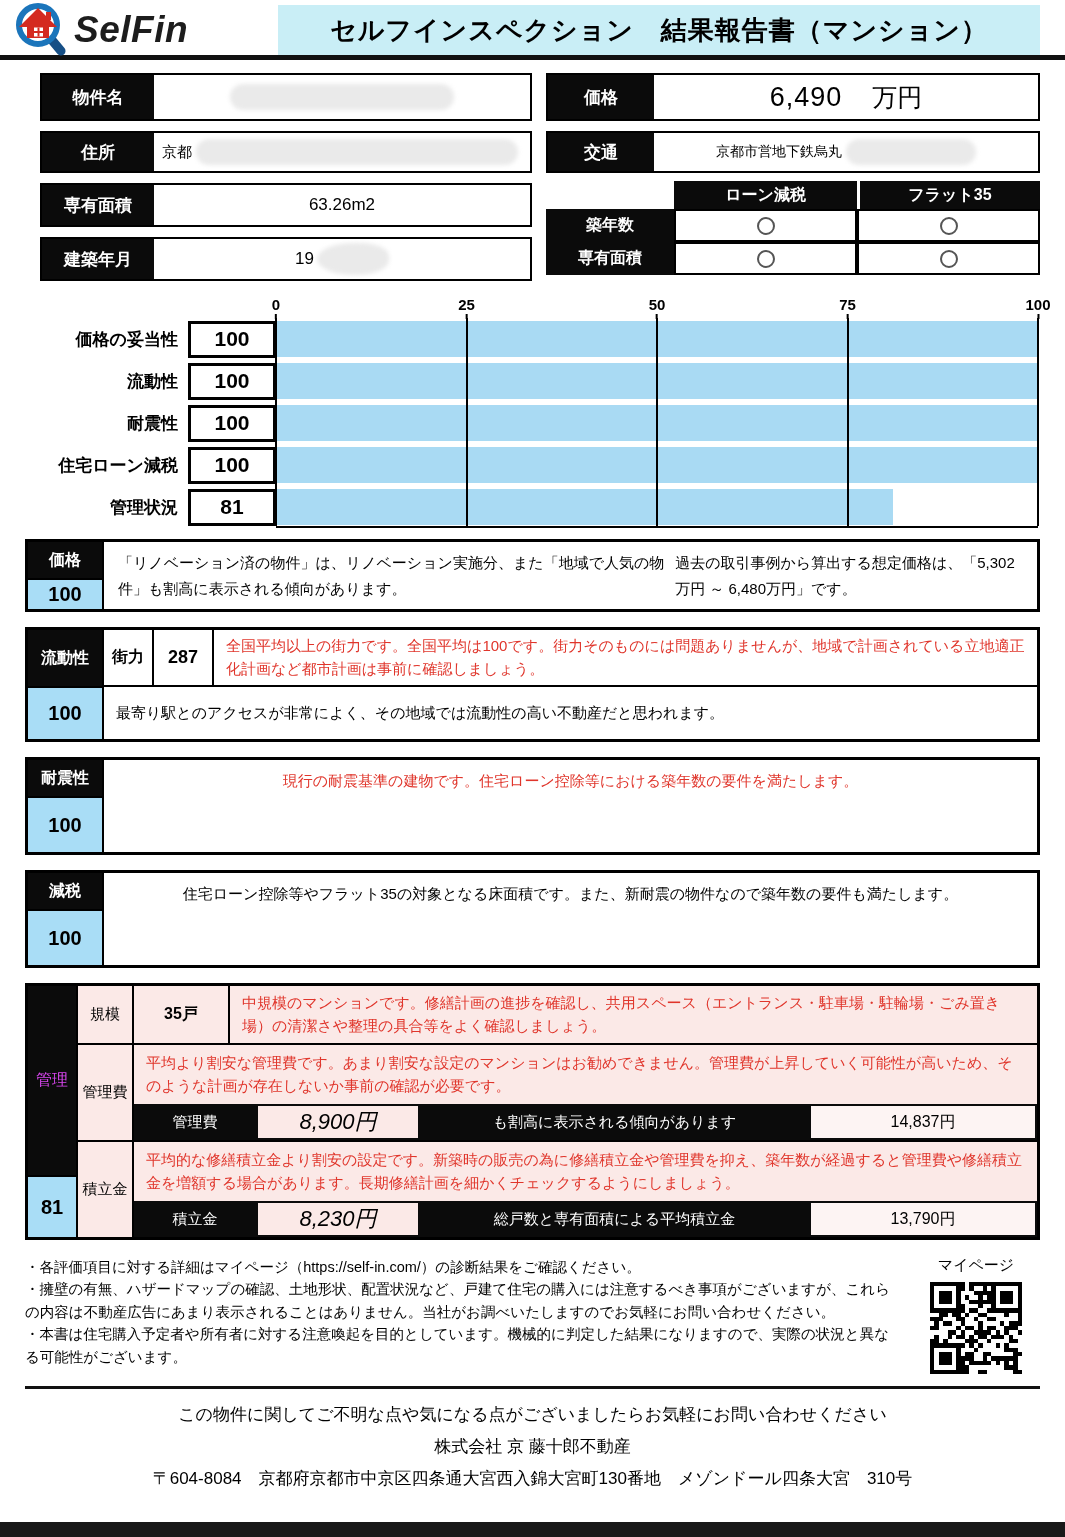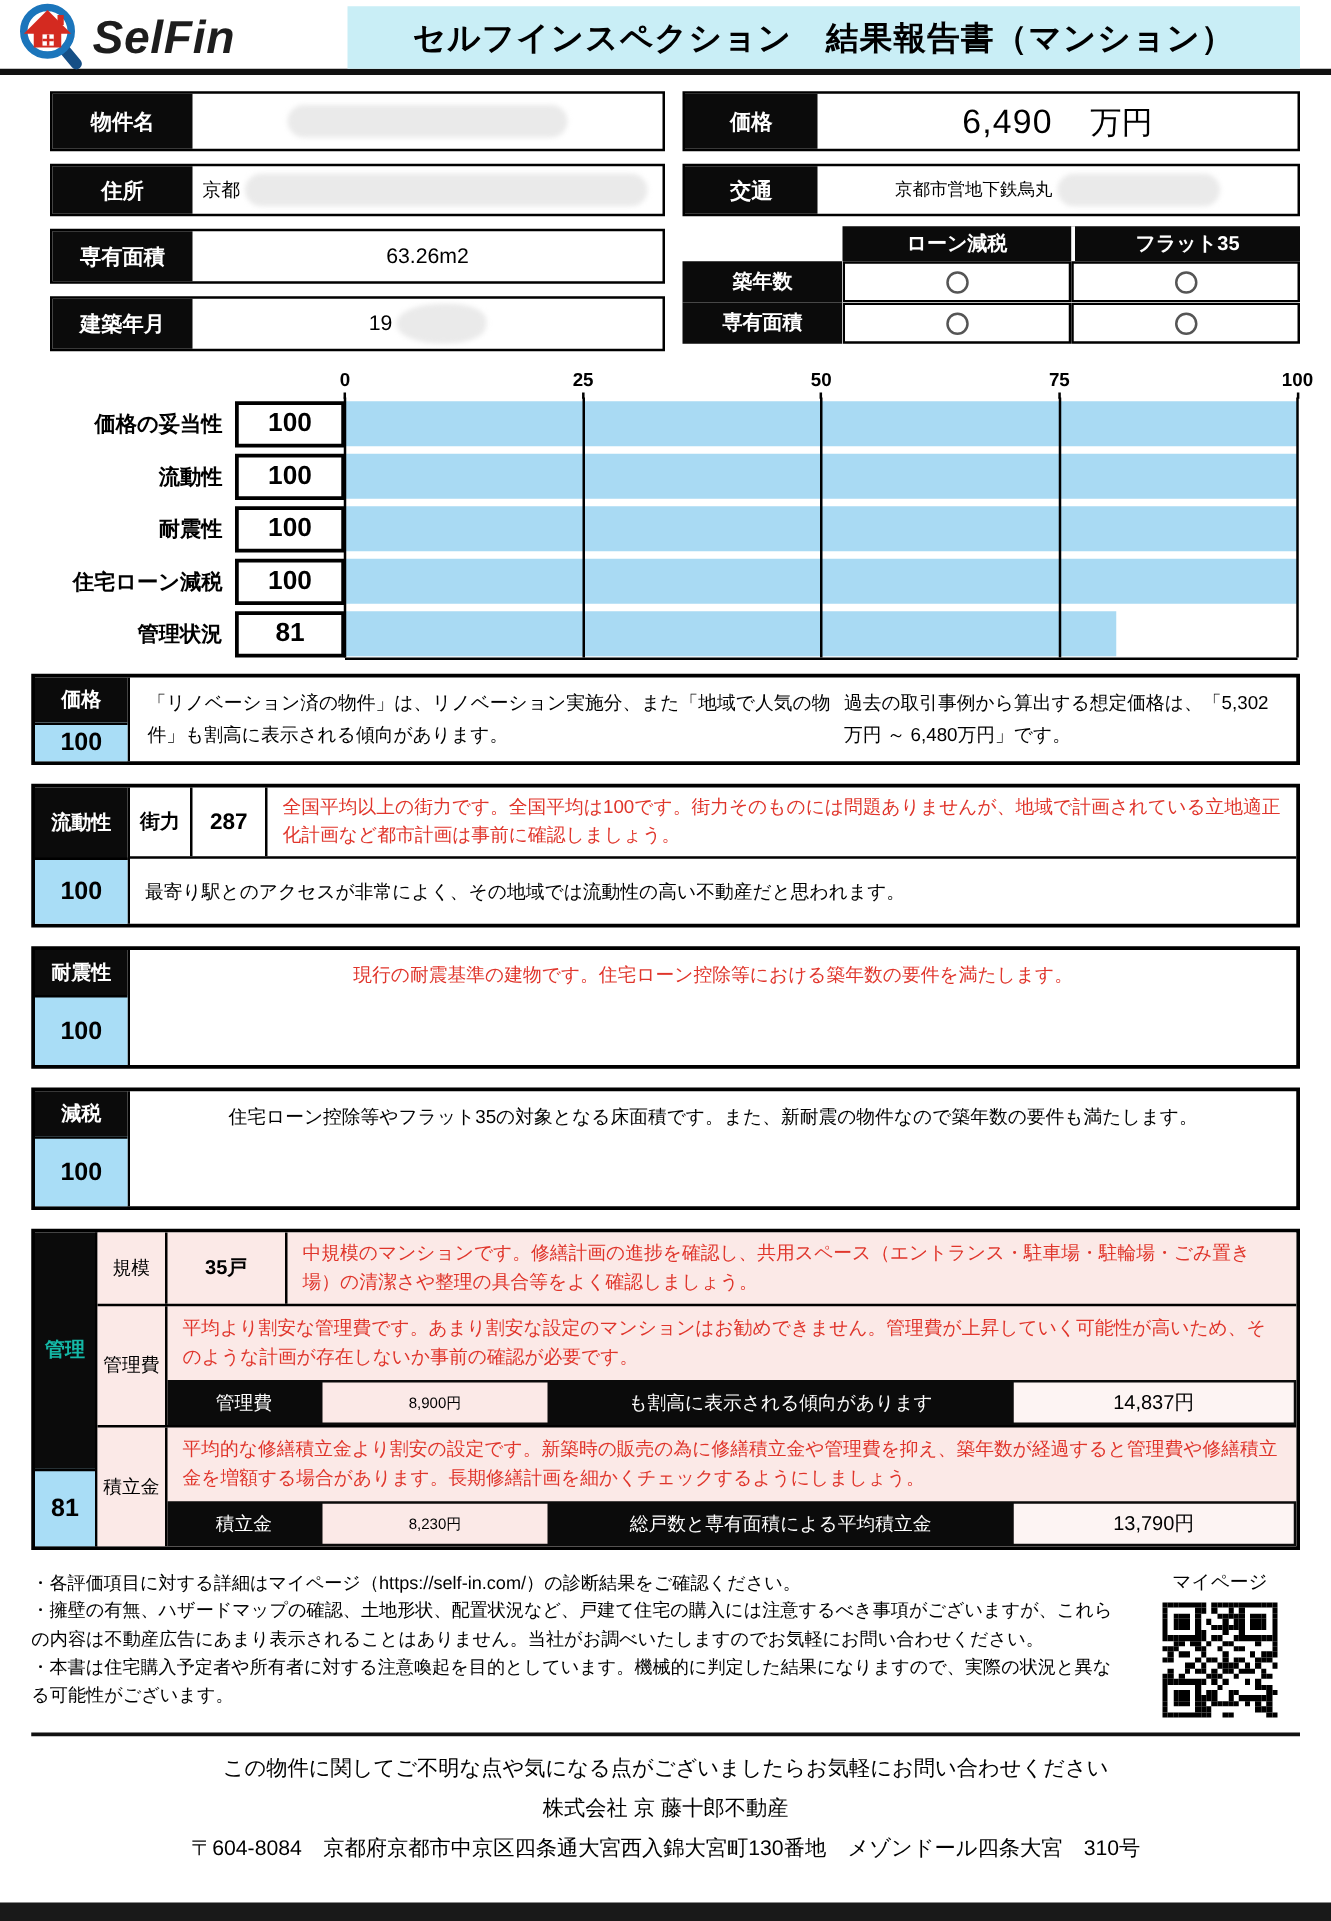--- a/index.html
+++ b/index.html
@@ -77,34 +77,34 @@
   .machi-label { width:50px; flex:none; border-right:2px solid #000; display:flex; align-items:center; justify-content:center; font-size:16px; font-weight:bold; }
   .machi-val { width:60px; flex:none; border-right:2px solid #000; display:flex; align-items:center; justify-content:center; font-size:18px; font-weight:bold; }
   .liq-text { flex:1; padding:5px 12px; font-size:15px; line-height:1.5; display:flex; flex-direction:column; justify-content:center; }
   .liq-r2 { flex:1; display:flex; align-items:center; padding:8px 12px; font-size:15px; min-height:52px; }
 
   .tall .sec-body { min-height:92px; }
 
   
   .mgmt { display:flex; border:3px solid #000; }
   .m-c1 { width:50px; flex:none; background:#0b0b0b; display:flex; flex-direction:column; border-right:2px solid #000; }
-  .m-title { flex:1; color:#14b8a6; font-weight:bold; font-size:16px; display:flex; align-items:center; justify-content:center; }
+  .m-title { flex:1; color:#d946ef; font-weight:normal; font-size:16px; display:flex; align-items:center; justify-content:center; }
   .m-score { height:62px; background:#a9ddf6; border-top:2px solid #000; display:flex; align-items:center; justify-content:center; font-weight:bold; font-size:20px; color:#000; }
   .m-main { flex:1; display:flex; flex-direction:column; background:#fbe9e7; }
   .m-row { display:flex; border-bottom:2px solid #000; min-height:58px; }
   .m-lab { width:56px; flex:none; border-right:2px solid #000; display:flex; align-items:center; justify-content:center; font-size:15px; }
   .m-val { width:96px; flex:none; border-right:2px solid #000; display:flex; align-items:center; justify-content:center; font-size:16px; font-weight:bold; }
   .m-txt { flex:1; padding:6px 12px; font-size:15px; line-height:1.5; display:flex; flex-direction:column; justify-content:center; }
   .m-fee { display:flex; border-bottom:2px solid #000; }
   .m-fee:last-child { border-bottom:none; }
   .m-fee-content { flex:1; display:flex; flex-direction:column; }
   .m-desc { flex:1; padding:7px 12px; font-size:15px; line-height:1.5; display:flex; flex-direction:column; justify-content:center; }
   .m-sub { display:flex; background:#0b0b0b; height:36px; }
   .s-l1 { width:122px; flex:none; color:#fff; font-size:15px; display:flex; align-items:center; justify-content:center; }
-  .s-v1 { width:180px; flex:none; background:#fbe9e7; margin:2px; display:flex; align-items:center; justify-content:center; font-size:12px; }
+  .s-v1 { width:160px; flex:none; background:#fbe9e7; margin:2px; display:flex; align-items:center; justify-content:center; font-size:22px;font-style:italic; }
   .s-l2 { flex:1; color:#fff; font-size:15px; display:flex; align-items:center; justify-content:center; }
   .s-v2 { width:224px; flex:none; background:#fdf4f3; margin:2px; display:flex; align-items:center; justify-content:center; font-size:16px; }
 
   
   .footer { display:flex; padding:16px 25px 8px; }
   .notes { flex:1; font-size:14.5px; line-height:1.55; padding-right:14px; }
   .qr-wrap { width:128px; flex:none; text-align:center; }
   .qr-label { font-size:15px; margin-bottom:7px; }
   .qr { width:92px; height:92px; margin:0 auto; display:grid; grid-template-columns:repeat(21,1fr); grid-template-rows:repeat(21,1fr); background:#fff; }
   .qr .on { background:#000; }

